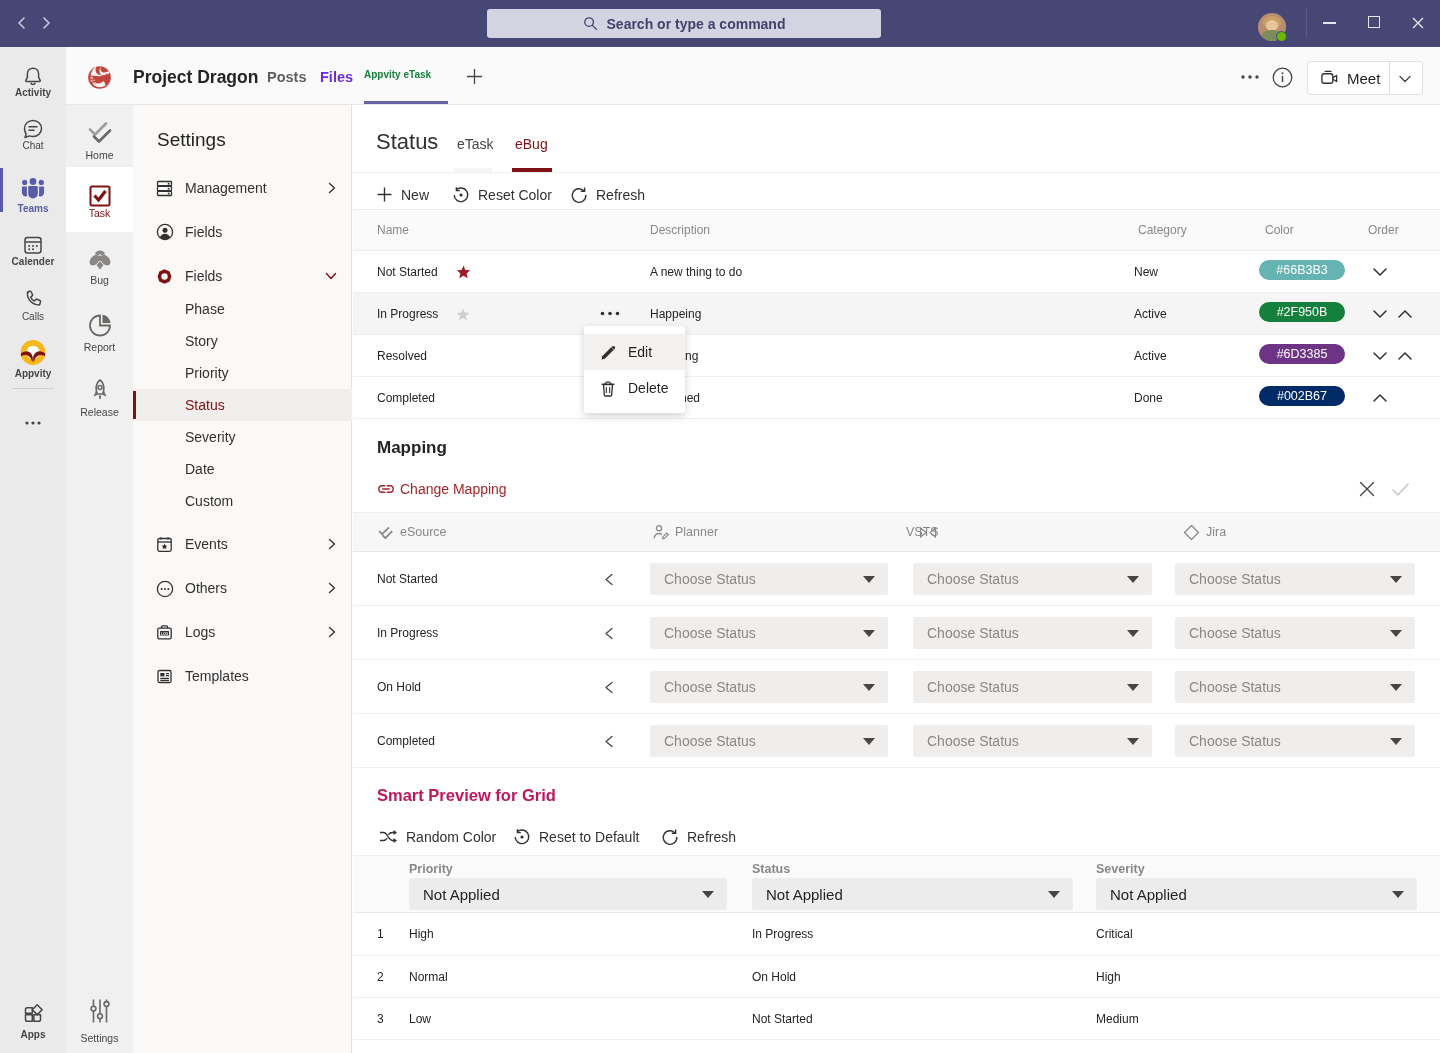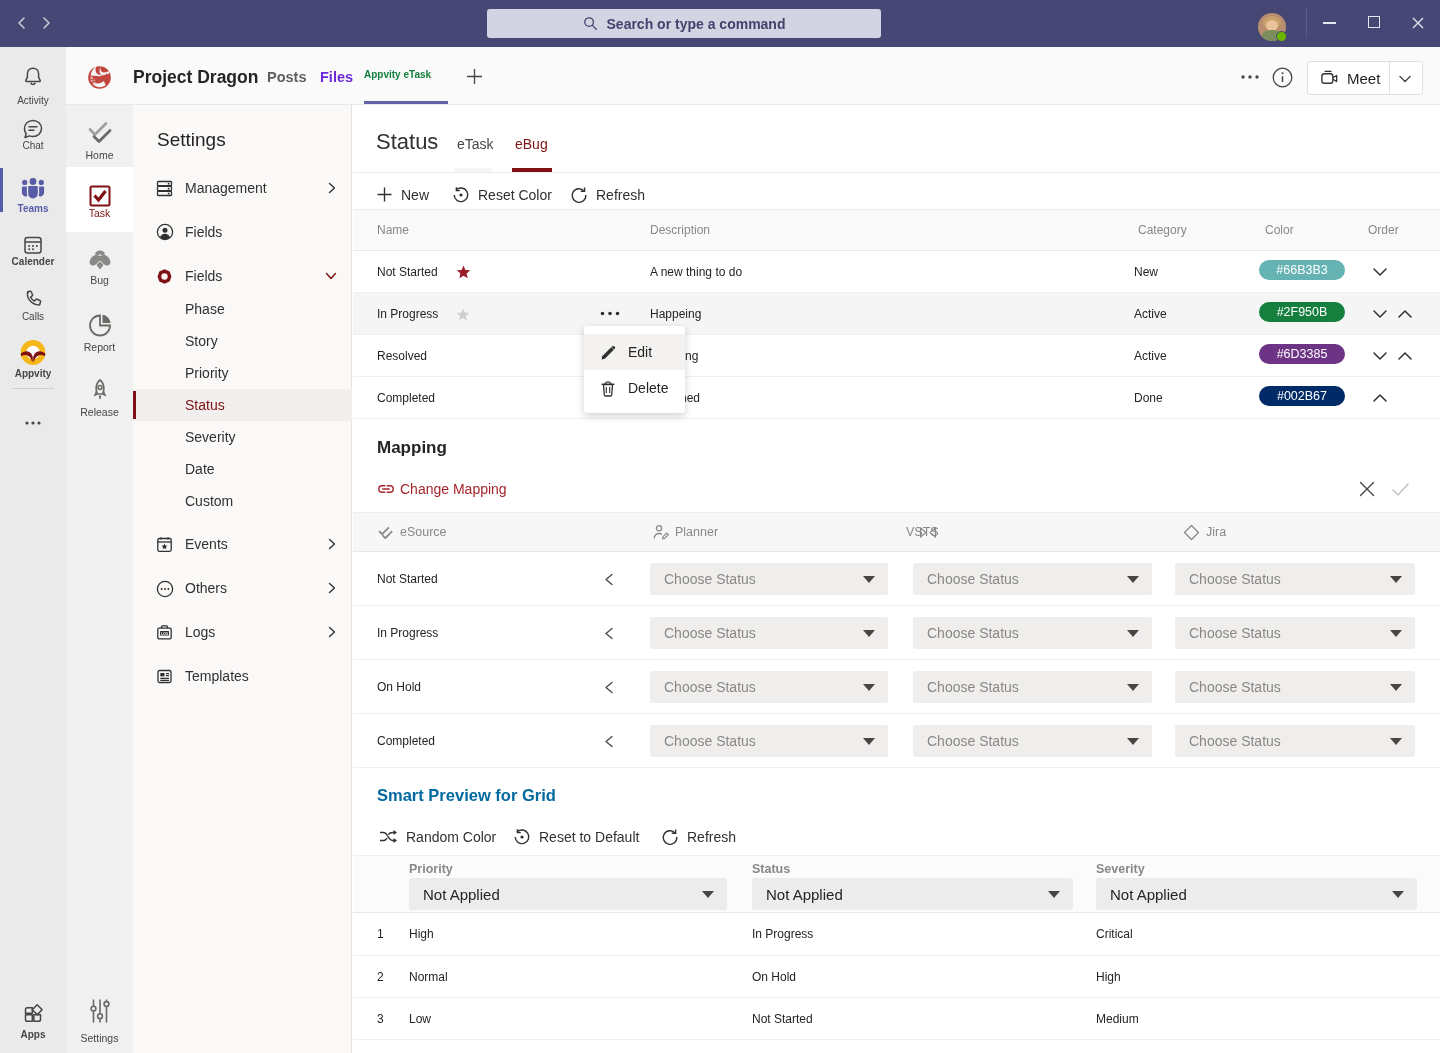--- a/index.html
+++ b/index.html
@@ -113,21 +113,21 @@
         <path d="M2 2.5 L7 7.5 L12 2.5" stroke="#484644" stroke-width="1.4" fill="none" stroke-linecap="round" stroke-linejoin="round"></path>
       </svg>
 </div>
 
 <div id="rail1">
 
   <svg class="cicon" style="top:19px" width="21" height="21" viewBox="0 0 21 21">
         <path d="M10.5 2.2 c-3.4 0 -5.6 2.5 -5.6 5.6 v3.6 l-1.6 2.9 c-.3 .5 0 1.1 .6 1.1 h13.2 c.6 0 .9-.6 .6-1.1 l-1.6-2.9 v-3.6 c0-3.1-2.2-5.6-5.6-5.6z" fill="none" stroke="#484644" stroke-width="1.5" stroke-linejoin="round"></path>
         <path d="M8.3 16.8 c.3 1 1.2 1.7 2.2 1.7 s1.9-.7 2.2-1.7" fill="none" stroke="#484644" stroke-width="1.5"></path>
       </svg>
-  <div class="rlbl" style="top:48px;font-weight:normal">Activity</div>
+  <div class="rlbl" style="top:40px;font-weight:bold">Activity</div>
 
   <svg class="cicon" style="top:71px" width="22" height="22" viewBox="0 0 22 22">
         <path d="M11 2.5 c4.8 0 8.5 3.5 8.5 8 s-3.7 8-8.5 8 c-1.2 0-2.4-.2-3.4-.6 L3 19.5 l1.2-3.6 C3 14.5 2.5 13 2.5 10.5 c0-4.5 3.7-8 8.5-8z" fill="none" stroke="#484644" stroke-width="1.5" stroke-linejoin="round"></path>
         <path d="M7 8.8 h8 M7 12.2 h5" stroke="#484644" stroke-width="1.5" stroke-linecap="round"></path>
       </svg>
   <div class="rlbl" style="top:93px">Chat</div>
 
   <div class="abs" style="left:0px;top:121px;width:3px;height:44px;background:#585ca8"></div>
   <svg class="cicon" style="top:127px" width="30" height="30" viewBox="0 0 30 30">
     <g fill="#585ca8">
@@ -539,21 +539,21 @@
     <div class="dd" style="left:560px;top:11px;width:239px;height:32px">
           <span style="margin-left:14px">Choose Status</span>
           <span class="tri"></span>
         </div>
     <div class="dd" style="left:822px;top:11px;width:240px;height:32px">
           <span style="margin-left:14px">Choose Status</span>
           <span class="tri"></span>
         </div>
   </div>
 
-  <div class="abs" style="left:24px;top:681px;font-size:16.5px;font-weight:bold;color:#0369a1">Smart Preview for Grid</div>
+  <div class="abs" style="left:24px;top:681px;font-size:16.5px;font-weight:bold;color:#be185d">Smart Preview for Grid</div>
   <div class="tbtn" style="left:26px;top:723px"><svg width="19" height="17" viewBox="0 0 19 17">
           <g fill="none" stroke="#323130" stroke-width="1.4">
             <path d="M1 4.5 h3.5 c4.5 0 4.5 8 9 8 h3"></path>
             <path d="M1 12.5 h3.5 c1.7 0 2.8-1.1 3.7-2.4 M9.3 6.7 c.9-1.2 2-2.2 4.2-2.2 h3"></path>
           </g>
           <path d="M14.5 2 L18 4.5 L14.5 7z" fill="#323130"></path>
           <path d="M14.5 10 L18 12.5 L14.5 15z" fill="#323130"></path>
         </svg>Random Color</div>
   <div class="tbtn" style="left:160px;top:723px"><svg width="18" height="18" viewBox="0 0 18 18">
           <path d="M4.1 4.1 A6.8 6.8 0 1 1 2.2 9" fill="none" stroke="#323130" stroke-width="1.4"></path>

